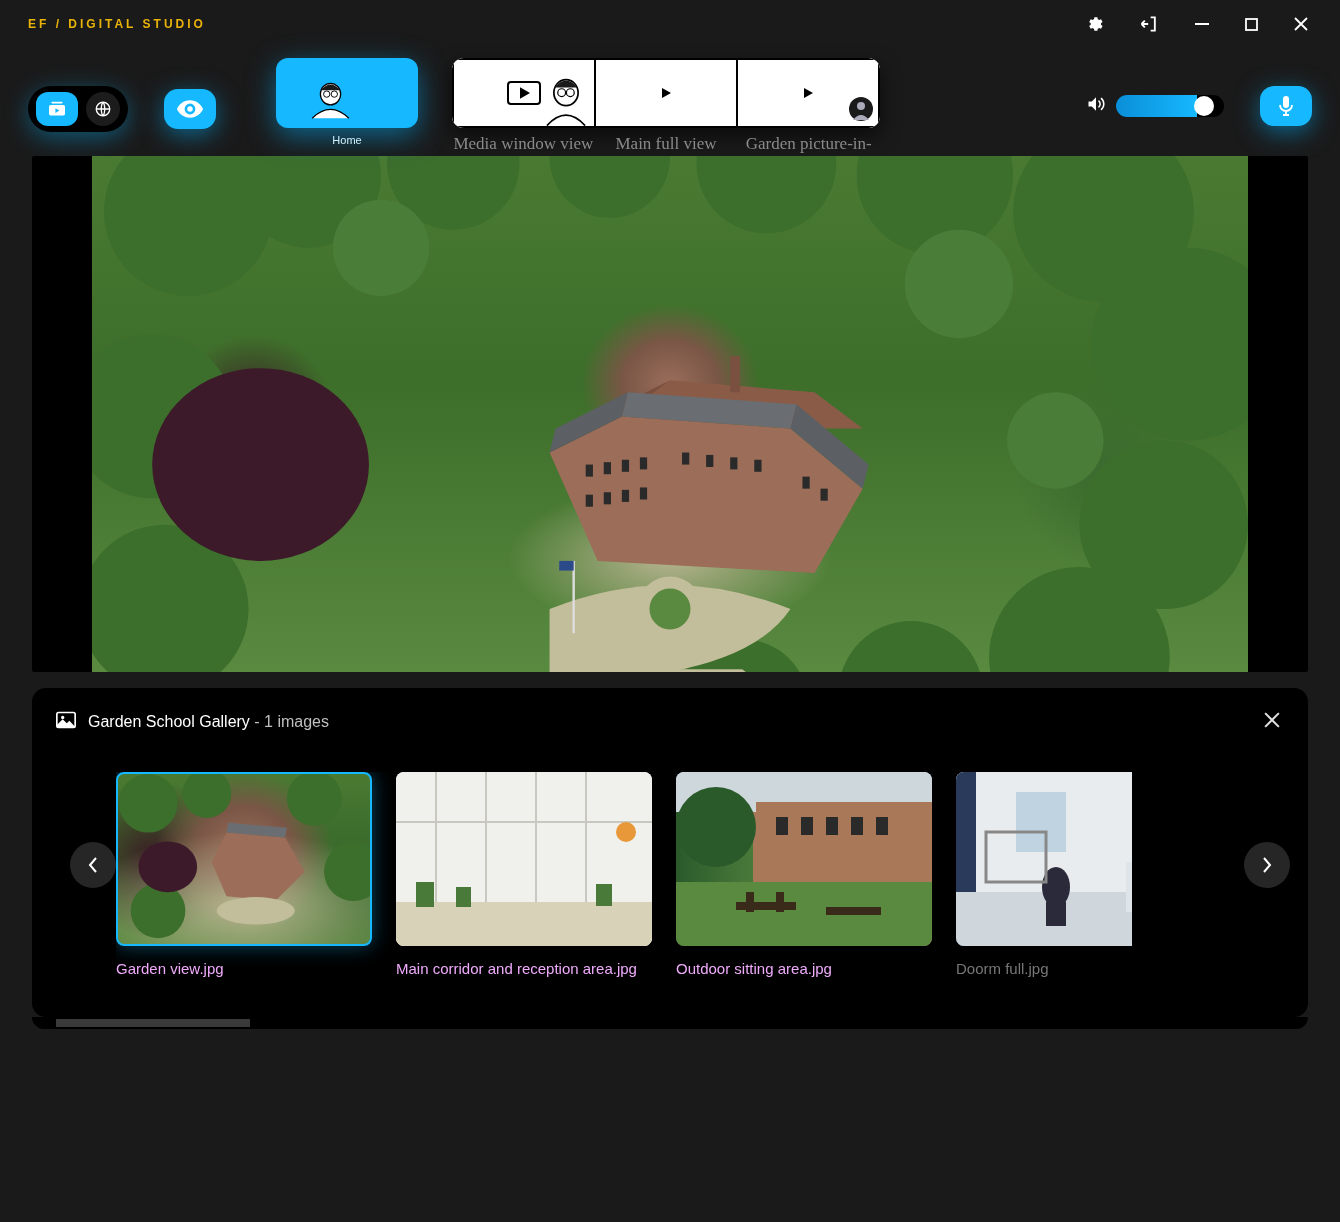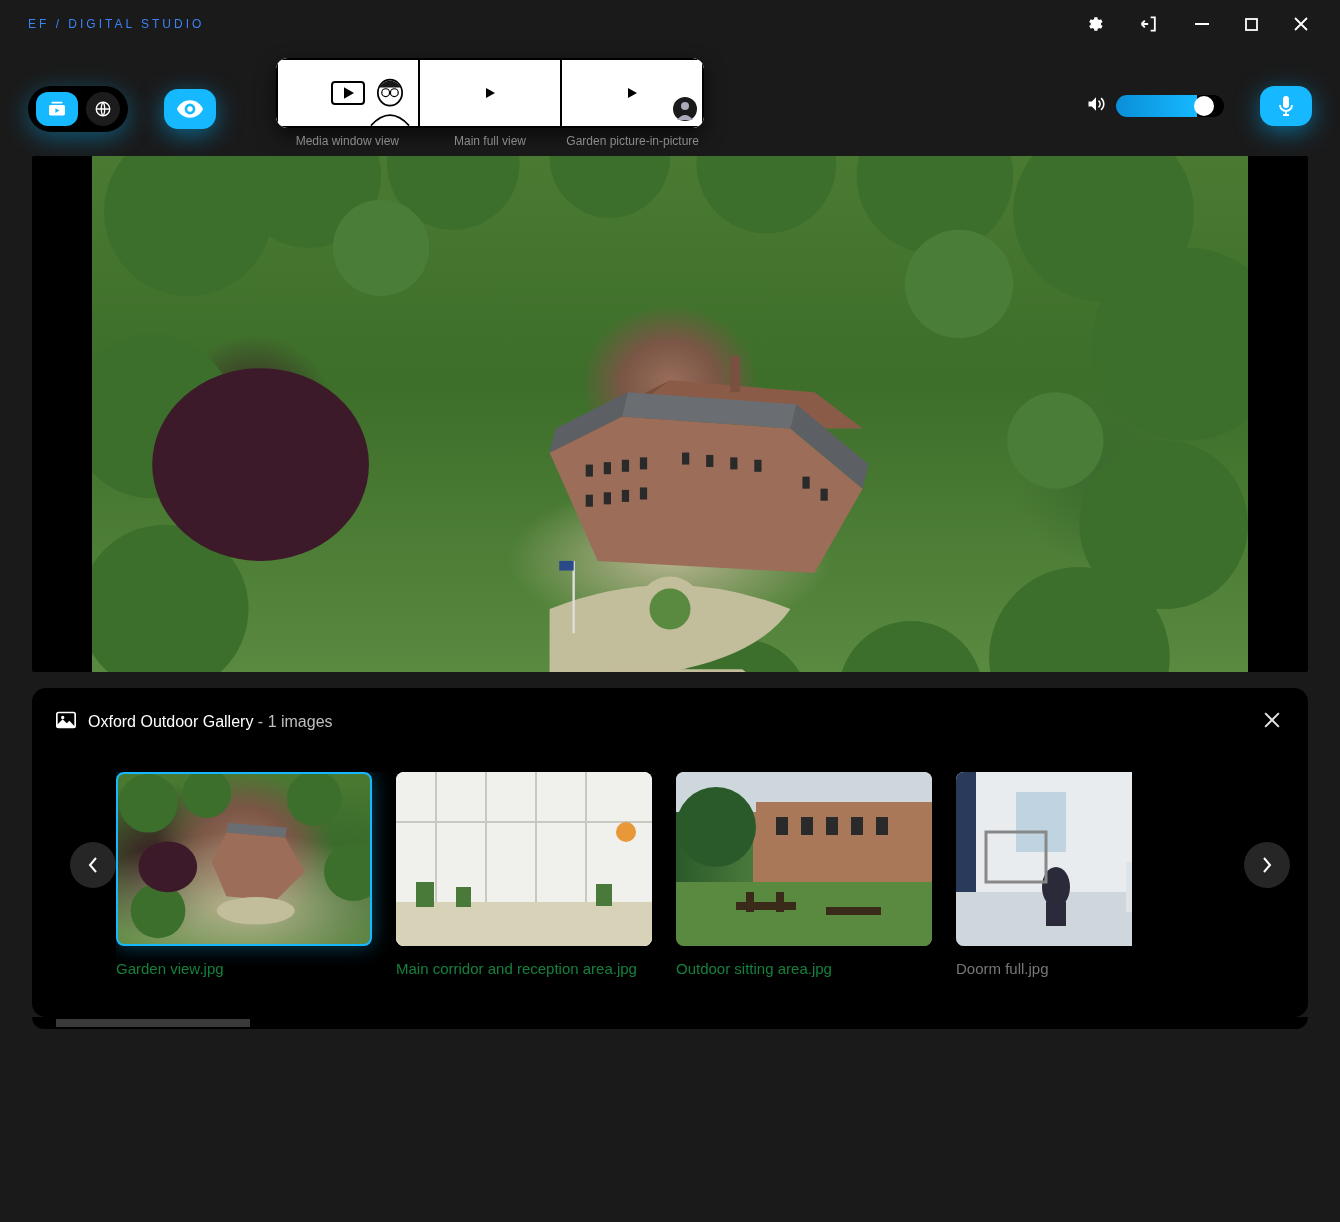--- a/index.html
+++ b/index.html
@@ -13,23 +13,23 @@
 }
 .titlebar {
   display: flex;
   justify-content: space-between;
   align-items: center;
   height: 48px;
   padding: 0 28px;
 }
 .app-title {
   font-size: 12px;
-  font-weight: 400;
+  font-weight: 700;
   letter-spacing: 3px;
-  color: #3b82f6;
+  color: #eab308;
 }
 .window-controls {
   display: flex;
   gap: 28px;
   align-items: center;
 }
 .window-controls svg { display: block; }
 .win-ctrl { cursor: pointer; padding: 4px; }
 
 .toolbar {
@@ -126,22 +126,23 @@
 }
 .triplet-cell:not(:first-child){ border-left:none; }
 .triplet-labels {
   display:flex;
   width:428px;
   margin-top: 6px;
 }
 .triplet-labels span {
   flex:1;
   text-align:center;
-  font-size:12px;
+  font-size:17px;
   color:#8a8a8a;
+  font-family:Liberation Serif, serif;
 }
 
 .avatar-svg {
   width: 90px; height:64px;
 }
 
 .right-controls {
   margin-left:auto;
   display:flex;
   align-items:center;
@@ -232,21 +233,21 @@
 .thumb-img {
   width: 256px; height: 174px;
   border-radius:8px;
   position:relative;
   overflow:hidden;
 }
 .thumb-item.selected .thumb-img {
   border: 2px solid #16b8ff;
   box-shadow: 0 0 20px rgba(22,184,255,0.4);
 }
-.thumb-label { font-size:15px; color:#15803d; }
+.thumb-label { font-size:15px; color:#f0abfc; }
 .thumb-item.dimmed .thumb-label { color:#777; }
 
 .bottom-scroll {
   margin: 0 32px;
   height:12px;
   background:#000;
   border-radius: 0 0 14px 14px;
   position:relative;
 }
 .bottom-scroll-thumb {
@@ -336,20 +337,32 @@
     </div>
     <div class="eye-btn">
       <svg width="26" height="18" viewBox="0 0 24 16" fill="#fff">
           <path d="M12 0C6 0 1.7 3.9 0 8c1.7 4.1 6 8 12 8s10.3-3.9 12-8c-1.7-4.1-6-8-12-8zm0 13a5 5 0 110-10 5 5 0 010 10z"></path>
           <circle cx="12" cy="8" r="2.5"></circle>
         </svg>
     </div>
   </div>
 
   <div class="view-tabs">
+    <div class="view-tab active">
+      <div class="view-thumb home active">
+        <svg class="avatar-svg" viewBox="0 0 142 70" style="position:absolute;bottom:0;left:26px">
+          <ellipse cx="45" cy="32" rx="16" ry="17" fill="#fff" stroke="#000" stroke-width="2"></ellipse>
+          <path d="M30 26 q15 -18 30 0" fill="#1a1a1a"></path>
+          <circle cx="39" cy="32" r="5" fill="none" stroke="#000" stroke-width="1.5"></circle>
+          <circle cx="51" cy="32" r="5" fill="none" stroke="#000" stroke-width="1.5"></circle>
+          <path d="M16 70 q29 -28 58 0" fill="#fff" stroke="#000" stroke-width="2"></path>
+        </svg>
+      </div>
+      <span class="view-tab-label">Home</span>
+    </div>
 
     <div style="display:flex;flex-direction:column;align-items:center;">
       <div class="triplet">
         <div class="triplet-cell">
           <svg width="34" height="24" viewBox="0 0 34 24" fill="none" stroke="#000" stroke-width="2">
               <rect x="1" y="1" width="32" height="22" rx="3"></rect>
               <polygon points="14,8 14,16 21,12" fill="#000"></polygon>
             </svg>
           <svg viewBox="0 0 60 66" style="position:absolute;bottom:0;right:2px;width:52px;height:58px">
             <ellipse cx="30" cy="28" rx="14" ry="15" fill="#fff" stroke="#000" stroke-width="2"></ellipse>
@@ -475,21 +488,21 @@
 <div class="gallery-panel">
   <div class="gallery-header">
     <span>
       <svg width="20" height="18" viewBox="0 0 24 20" fill="#fff">
           <rect x="1" y="1" width="22" height="18" rx="2" fill="none" stroke="#fff" stroke-width="2"></rect>
           <circle cx="8" cy="7" r="2"></circle>
           <path d="M1 16 l7-7 5 5 3-3 7 7v1H1z"></path>
         </svg>
     </span>
     <span class="gallery-title">
-      <span>Oxford Outdoor Gallery</span><span style="color:#bfbfbf"> - 1 images</span>
+      <span>Garden School Gallery</span><span style="color:#bfbfbf"> - 1 images</span>
     </span>
     <span class="gallery-close">
       <svg width="16" height="16" viewBox="0 0 14 14" stroke="#e0e0e0" stroke-width="1.8">
           <path d="M1 1l12 12M13 1L1 13"></path>
         </svg>
     </span>
   </div>
 
   <div class="gallery-strip">
     <div class="nav-btn prev">

